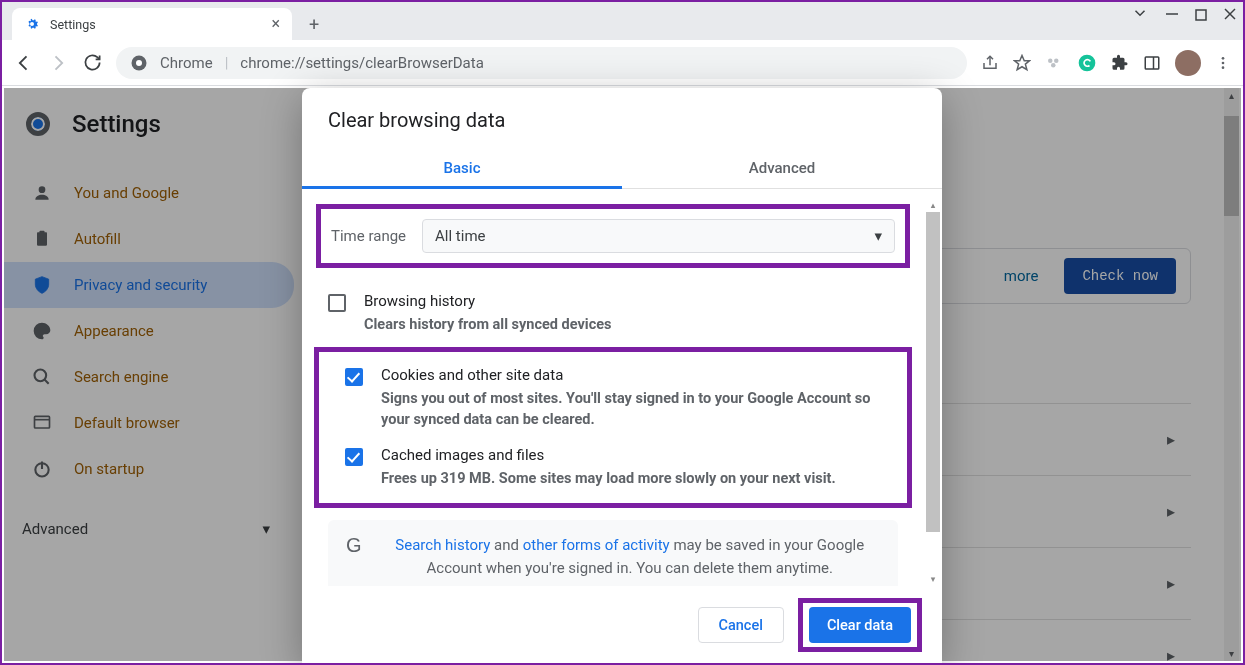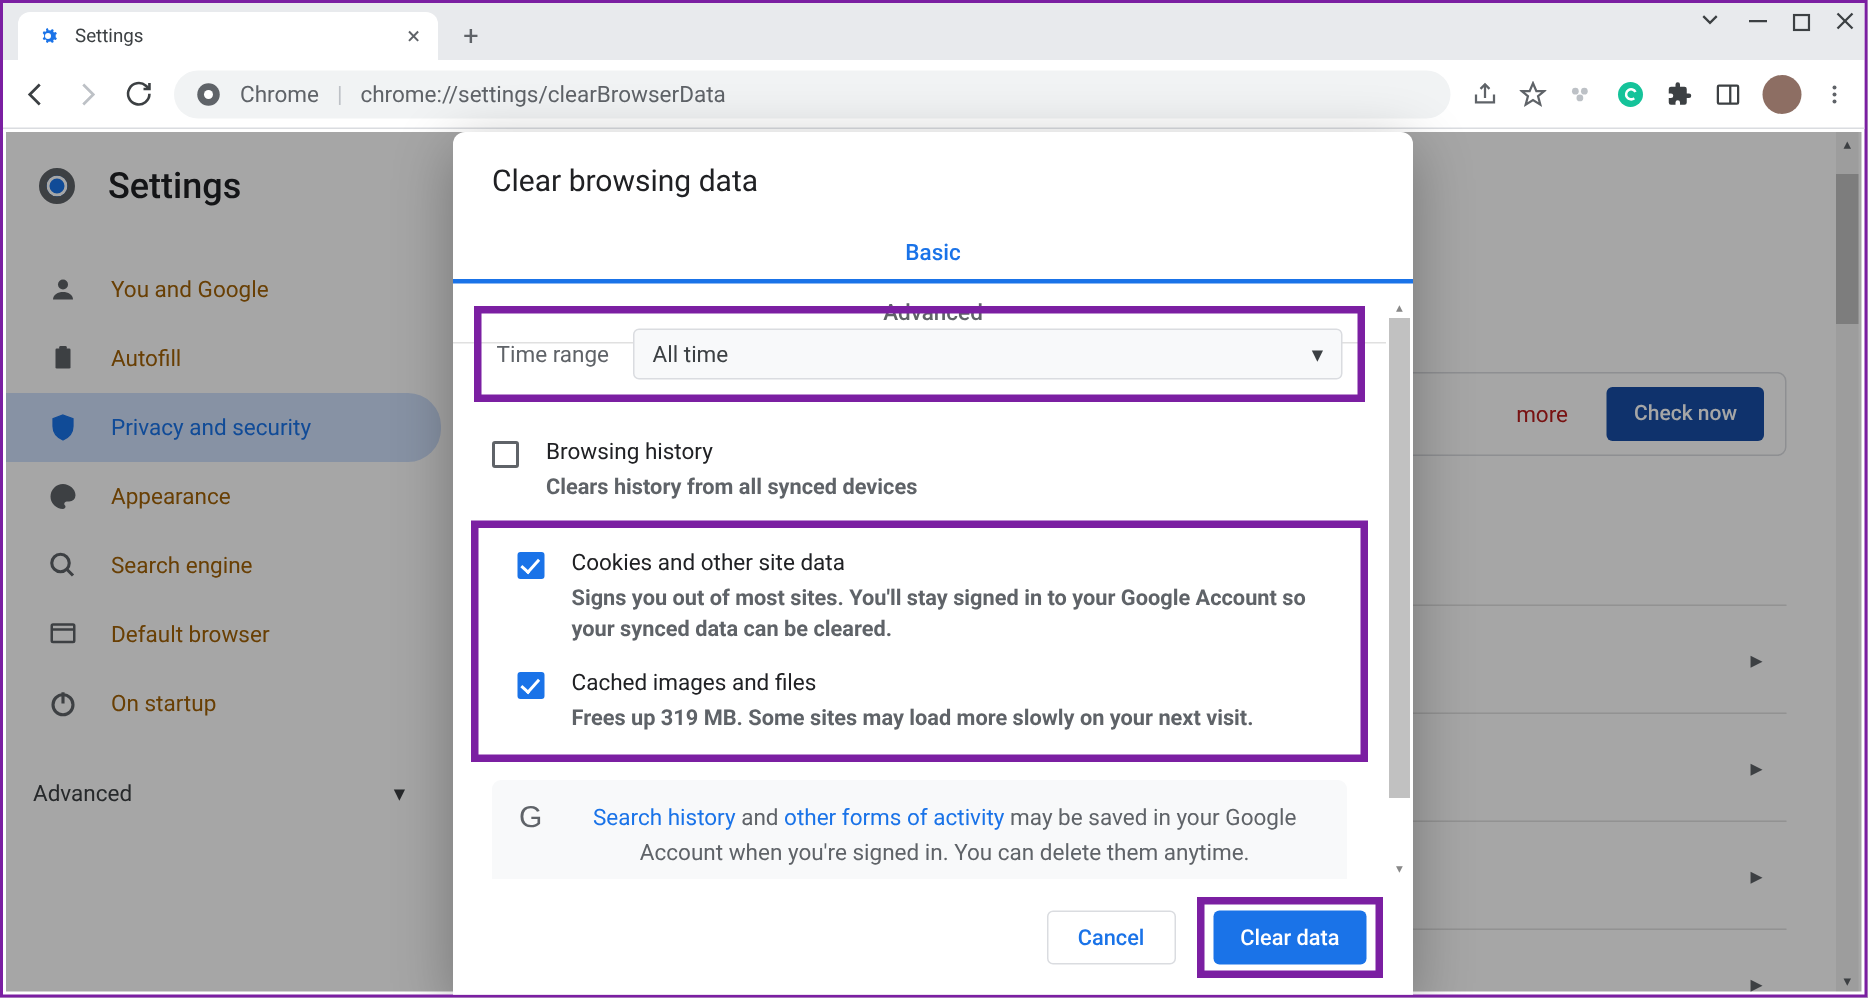--- a/index.html
+++ b/index.html
@@ -30,35 +30,35 @@
 .settings-hdr { position: absolute; top: 22px; left: 22px; display: flex; align-items: center; gap: 22px; }
 .chrome-logo { width: 24px; height: 24px; border-radius: 50%; border: 5px solid #5f6368; background: #1a73e8; box-shadow: inset 0 0 0 2px #fff; }
 .settings-hdr h1 { font-size: 24px; font-weight: 500; color: #202124; }
 .sidebar { position: absolute; top: 82px; left: 0; width: 290px; }
 .sideitem { display: flex; align-items: center; height: 46px; padding-left: 28px; gap: 22px; color: #a16207; font-size: 15px; border-radius: 0 22px 22px 0; }
 .sideitem.active { background: #cfe0fc; color: #1a73e8; }
 .sideitem.active .icon svg { stroke: #1a73e8; fill: #1a73e8; }
 .adv-row { display:flex; align-items:center; height:46px; padding-left:18px; gap:10px; color:#3c4043; font-size:15px; margin-top: 14px; }
 
 .bgcard { position: absolute; right: 50px; top: 160px; width: 260px; height: 56px; background: #fff; border: 1px solid #dadce0; border-radius: 6px; display: flex; align-items: center; justify-content: flex-end; gap: 26px; padding: 0 14px; }
-.bgcard .learnmore { color: #b91c1c; font-size: 15px; }
-.bgcard button { background: #174ea6; color: #fff; border: none; border-radius: 4px; height: 36px; padding: 0 18px; font-size: 14px; font-weight: 500; }
+.bgcard .learnmore { color: #0369a1; font-size: 15px; }
+.bgcard button { background: #174ea6; color: #fff; border: none; border-radius: 4px; height: 36px; padding: 0 18px; font-size: 14px; font-weight: 500; font-family: Liberation Mono, monospace; }
 
 .bgrows { position: absolute; right: 50px; top: 315px; width: 260px; }
 .bgrow { height: 72px; border-top: 1px solid #e0e0e0; display: flex; align-items:center; justify-content:flex-end; padding-right: 16px; color:#5f6368; }
 
 .scrollbar { position:absolute; right: 2px; top:0; bottom:0; width: 15px; background:#f1f1f1; }
 .scrollbar .thumb { position:absolute; top: 28px; width:100%; height: 100px; background:#c1c1c1; }
 .scrollbar .up, .scrollbar .down { position:absolute; width:100%; height:15px; display:flex;align-items:center;justify-content:center; color:#5f6368; font-size:10px;}
 .scrollbar .up{top:0}.scrollbar .down{bottom:0}
 
 
 .dialog { position: absolute; top: 86px; left: 300px; width: 640px; height: 576px; background: #fff; border-radius: 8px 8px 0 0; box-shadow: 0 10px 40px rgba(0,0,0,0.3); overflow: hidden; }
 .dialog h2 { font-size: 20px; font-weight: 400; color: #202124; padding: 20px 26px 16px; }
-.tabs { display: flex; border-bottom: 1px solid #e0e0e0; flex-direction: column; }
+.tabs { display: flex; border-bottom: 1px solid #e0e0e0; }
 .tabs .t { flex: 1; text-align: center; padding: 11px 0; font-size: 15px; font-weight: 500; color: #5f6368; position: relative; }
 .tabs .t.active { color: #1a73e8; }
 .tabs .t.active::after { content: ""; position: absolute; left: 0; right: 0; bottom: -1px; height: 3px; background: #1a73e8; }
 
 .dlgscroll { position:absolute; top:110px; bottom:78px; left:0; right:18px; padding: 0; }
 .dlgscrollbar { position:absolute; right:0; top:110px; bottom:78px; width:18px; background:#fff;}
 .dlgscrollbar .thumb { position:absolute; top:14px; width:14px; left:2px; height:320px; background:#c1c1c1;}
 .dlgscrollbar .up,.dlgscrollbar .down{position:absolute;width:100%;height:14px;display:flex;align-items:center;justify-content:center;color:#888;font-size:9px}
 .dlgscrollbar .up{top:0}.dlgscrollbar .down{bottom:0}
 

